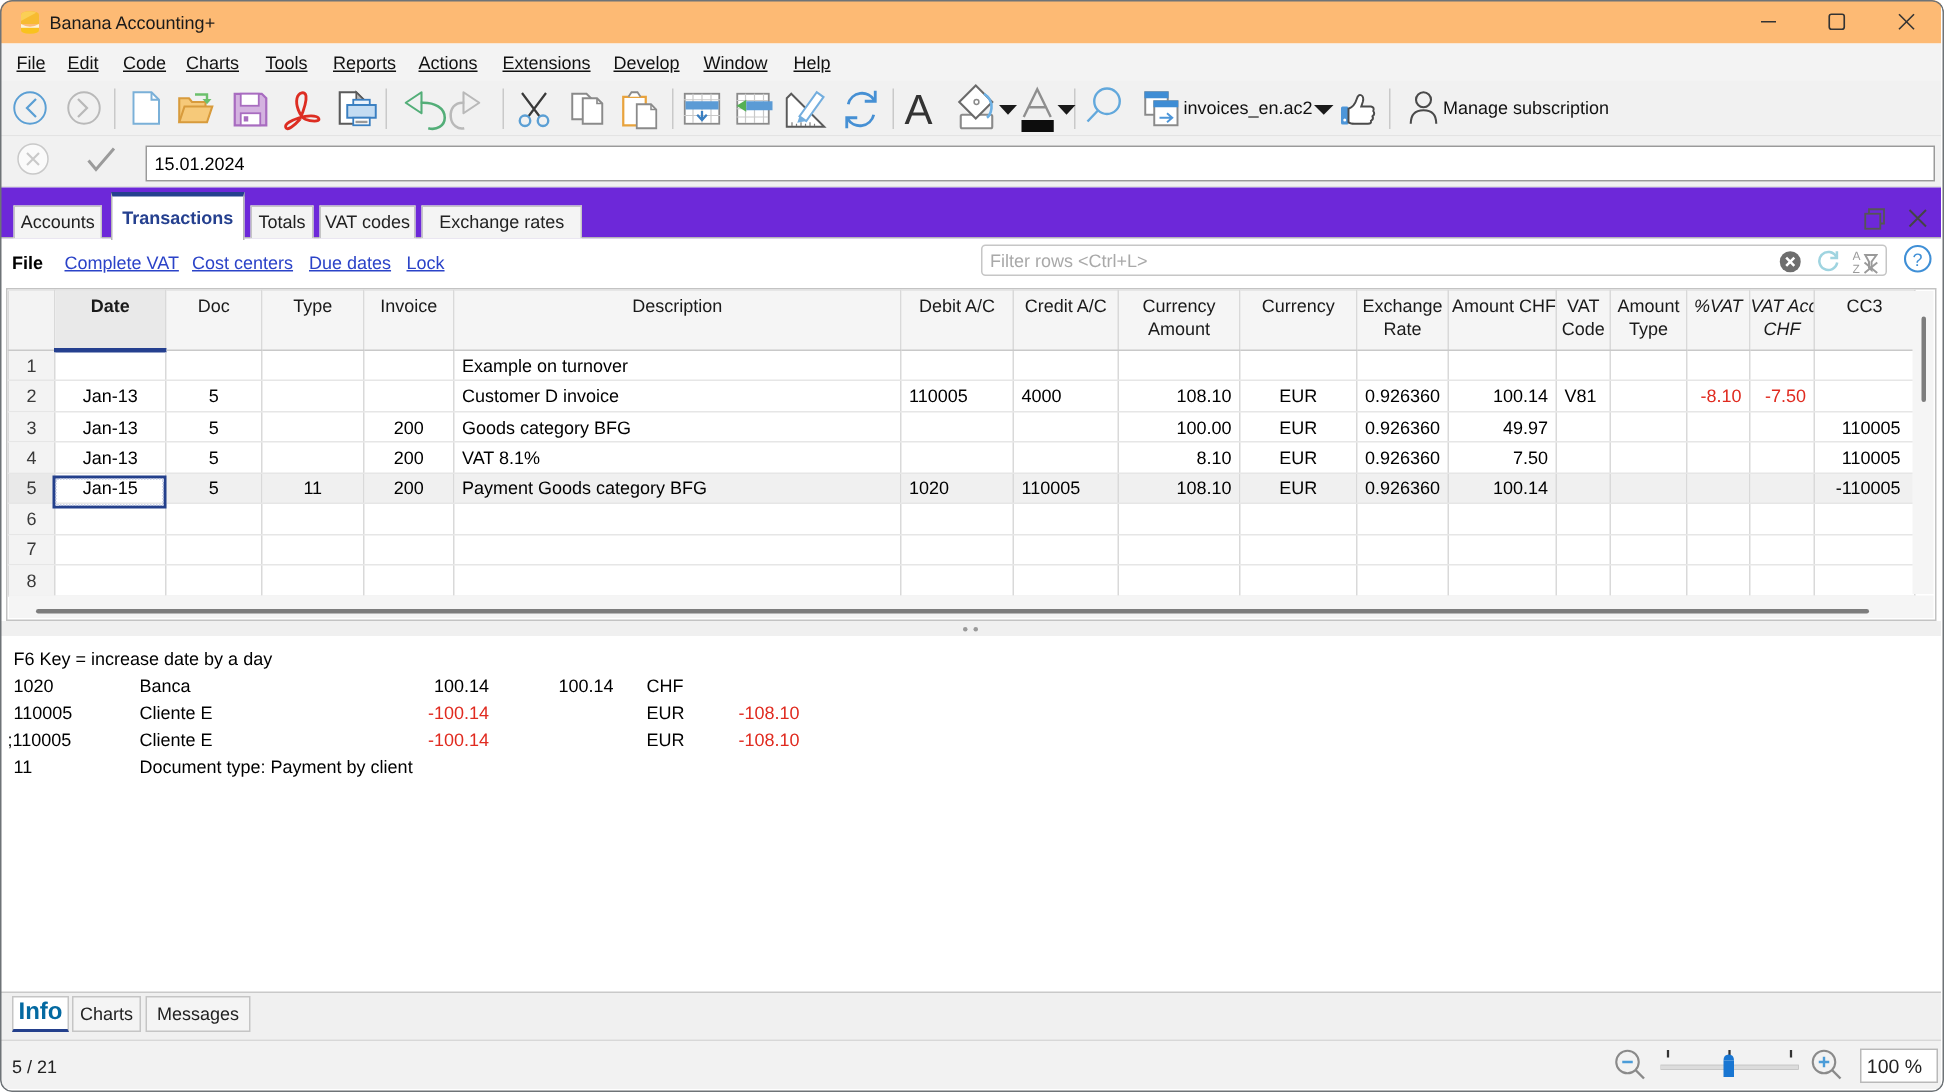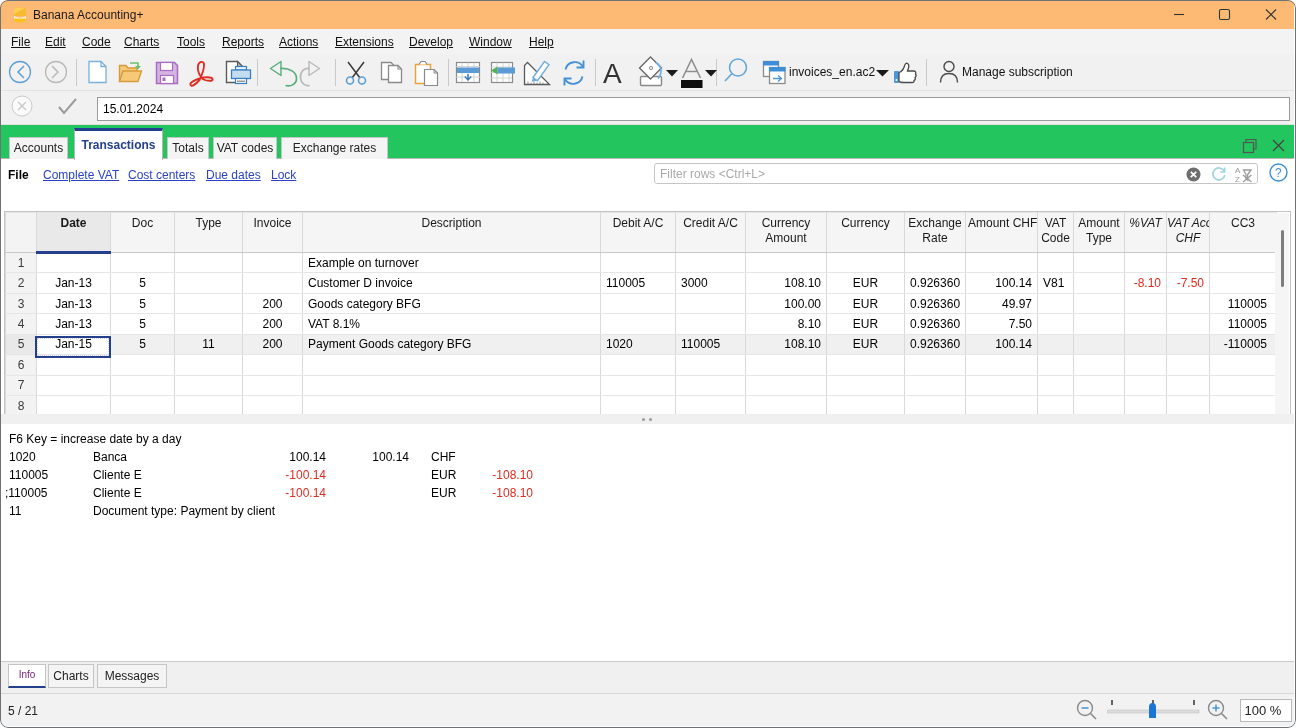--- a/index.html
+++ b/index.html
@@ -13,30 +13,30 @@
 
 #menubar { left:0; top:29px; width:1294px; height:25px; background:#f3f3f3; font-size:12px; color:#111; }
 #menubar span { position:absolute; top:6px;text-decoration:underline; }
 
 #toolbar { left:0; top:54px; width:1294px; height:37px; background:#f1f1f1; border-bottom:1px solid #e3e3e3; }
 .tsep { position:absolute; top:5px; width:1px; height:27px; background:#c9c9c9; }
 
 #inputrow { left:0; top:91px; width:1294px; height:34px; background:#f1f1f1; border-bottom:1px solid #e0e0e0; }
 #datefield { position:absolute; left:97px; top:6px; width:1193px; height:24px; background:#fff; border:1px solid #9a9a9a; font-size:12px; color:#000; line-height:22px; padding-left:5px; }
 
-#tabstrip { left:0; top:125px; width:1294px; height:34px; background:#22c55e; border-bottom:1px solid #b6b6b6; }
+#tabstrip { left:0; top:125px; width:1294px; height:34px; background:#6d28d9; border-bottom:1px solid #b6b6b6; }
 .tab { position:absolute; top:12px; height:22px; border:1px solid #c5c5c5; border-bottom:none; background:#f4f4f4; font-size:12px; color:#222; text-align:center; line-height:20px; }
 #tab-active { position:absolute; left:74px; top:3px; width:89px; height:32px; background:#fff; border:1px solid #b6b6b6; border-top:3px solid #25408f; border-bottom:none; color:#25408f; font-weight:bold; font-size:12px; line-height:29px; text-align:center; z-index:3; }
 
 #subbar { left:0; top:159px; width:1294px; height:33px; background:#fff; font-size:12px; }
 #subbar a { color:#2b43c8; text-decoration:underline; position:absolute; top:9px; }
 #filterbox { position:absolute; left:654px; top:4px; width:604px; height:21px; border:1px solid #c6c6c6; border-radius:3px; background:#fff; }
 #filterbox .ph { position:absolute; left:5px; top:3px; color:#a9a9a9; font-size:12px; }
 
-#tablewrap { left:4px; top:192px; width:1287px; height:222px; border:1px solid #c3c3c3; background:#fff; overflow:hidden;margin-top:19px; }
+#tablewrap { left:4px; top:192px; width:1287px; height:222px; border:1px solid #c3c3c3; background:#fff; overflow:hidden; }
 table { border-collapse:collapse; table-layout:fixed; width:1272px; font-size:12px; color:#000; }
 td, th { border:1px solid #d9d9d9; border-top-color:#e6e6e6; border-bottom-color:#e6e6e6; overflow:hidden; white-space:nowrap; padding:0 5px; height:20.45px; }
 td:last-child { padding-right:9px; }
 thead th { background:#f5f5f5; font-weight:normal; text-align:center; vertical-align:top; padding:3px 2px 0 2px; font-size:12px; color:#1a1a1a; border-bottom:1px solid #c9c9c9; white-space:nowrap; line-height:15px; }
 th.datehdr { background:#e9e9e9; font-weight:bold; border-bottom:3px solid #25408f; }
 td.rownum { background:#f3f3f3; color:#3a3a3a; text-align:center; padding:0 3px; }
 .ctr { text-align:center; } .rt { text-align:right; } .red { color:#e02b20; }
 tr.sel td { background:#f0f0f0; }
 tr.sel td.rownum { background:#e9e9e9; }
 #hscroll { position:absolute; left:1px; bottom:1px; height:15px; width:1283px; background:#f5f5f5; }
@@ -45,21 +45,21 @@
 #vscroll .thumb { position:absolute; left:6px; top:17px; width:3px; height:57px; background:#7d7d7d; border-radius:2px; }
 
 #splitter { left:0; top:414px; width:1294px; height:10px; background:#f0f0f0; }
 
 #infopanel { left:0; top:424px; width:1294px; height:238px; background:#fff; border-bottom:1px solid #c9c9c9; font-size:12px; color:#000; }
 .iline { position:absolute; height:18px; line-height:18px; left:0; width:1294px; }
 .iline span { position:absolute; }
 
 #bottombar { left:0; top:662px; width:1294px; height:31px; background:#f0f0f0; }
 .btab { position:absolute; top:2px; height:24px; border:1px solid #c5c5c5; background:#f4f4f4; font-size:12px; color:#222; line-height:22px; text-align:center; }
-#btab-info { position:absolute; left:8px; top:2px; width:38px; height:24px; background:#fff; border:1px solid #c5c5c5; border-bottom:2px solid #24408c; color:#701a75; font-weight:normal; font-size:10px; line-height:20px; text-align:center; }
+#btab-info { position:absolute; left:8px; top:2px; width:38px; height:24px; background:#fff; border:1px solid #c5c5c5; border-bottom:2px solid #24408c; color:#0369a1; font-weight:bold; font-size:16px; line-height:20px; text-align:center; }
 
 #statusbar { left:0; top:693px; width:1294px; height:33px; background:#f2f2f2; border-top:1px solid #d8d8d8; font-size:12px; color:#222; }
 #zoompct { position:absolute; left:1240px; top:5px; width:52px; height:23px; background:#fff; border:1px solid #b9b9b9; text-align:center; line-height:21px; padding-right:6px; font-size:13px; }
 </style>
 </head>
 <body>
 <div id="win">
   <div id="winframe"></div>
   <div id="titlebar" class="abs">
     <svg class="abs" style="left:12px;top:7px" width="16" height="16" viewBox="0 0 16 16">
@@ -320,21 +320,21 @@
             <td></td>
           </tr>
         <tr>
             <td class="rownum">2</td>
             <td class="ctr">Jan-13</td>
             <td class="ctr">5</td>
             <td></td>
             <td></td>
             <td>Customer D invoice</td>
             <td>110005</td>
-            <td>3000</td>
+            <td>4000</td>
             <td class="rt">108.10</td>
             <td class="ctr">EUR</td>
             <td class="rt">0.926360</td>
             <td class="rt">100.14</td>
             <td>V81</td>
             <td></td>
             <td class="rt red">-8.10</td>
             <td class="rt red">-7.50</td>
             <td></td>
           </tr>

